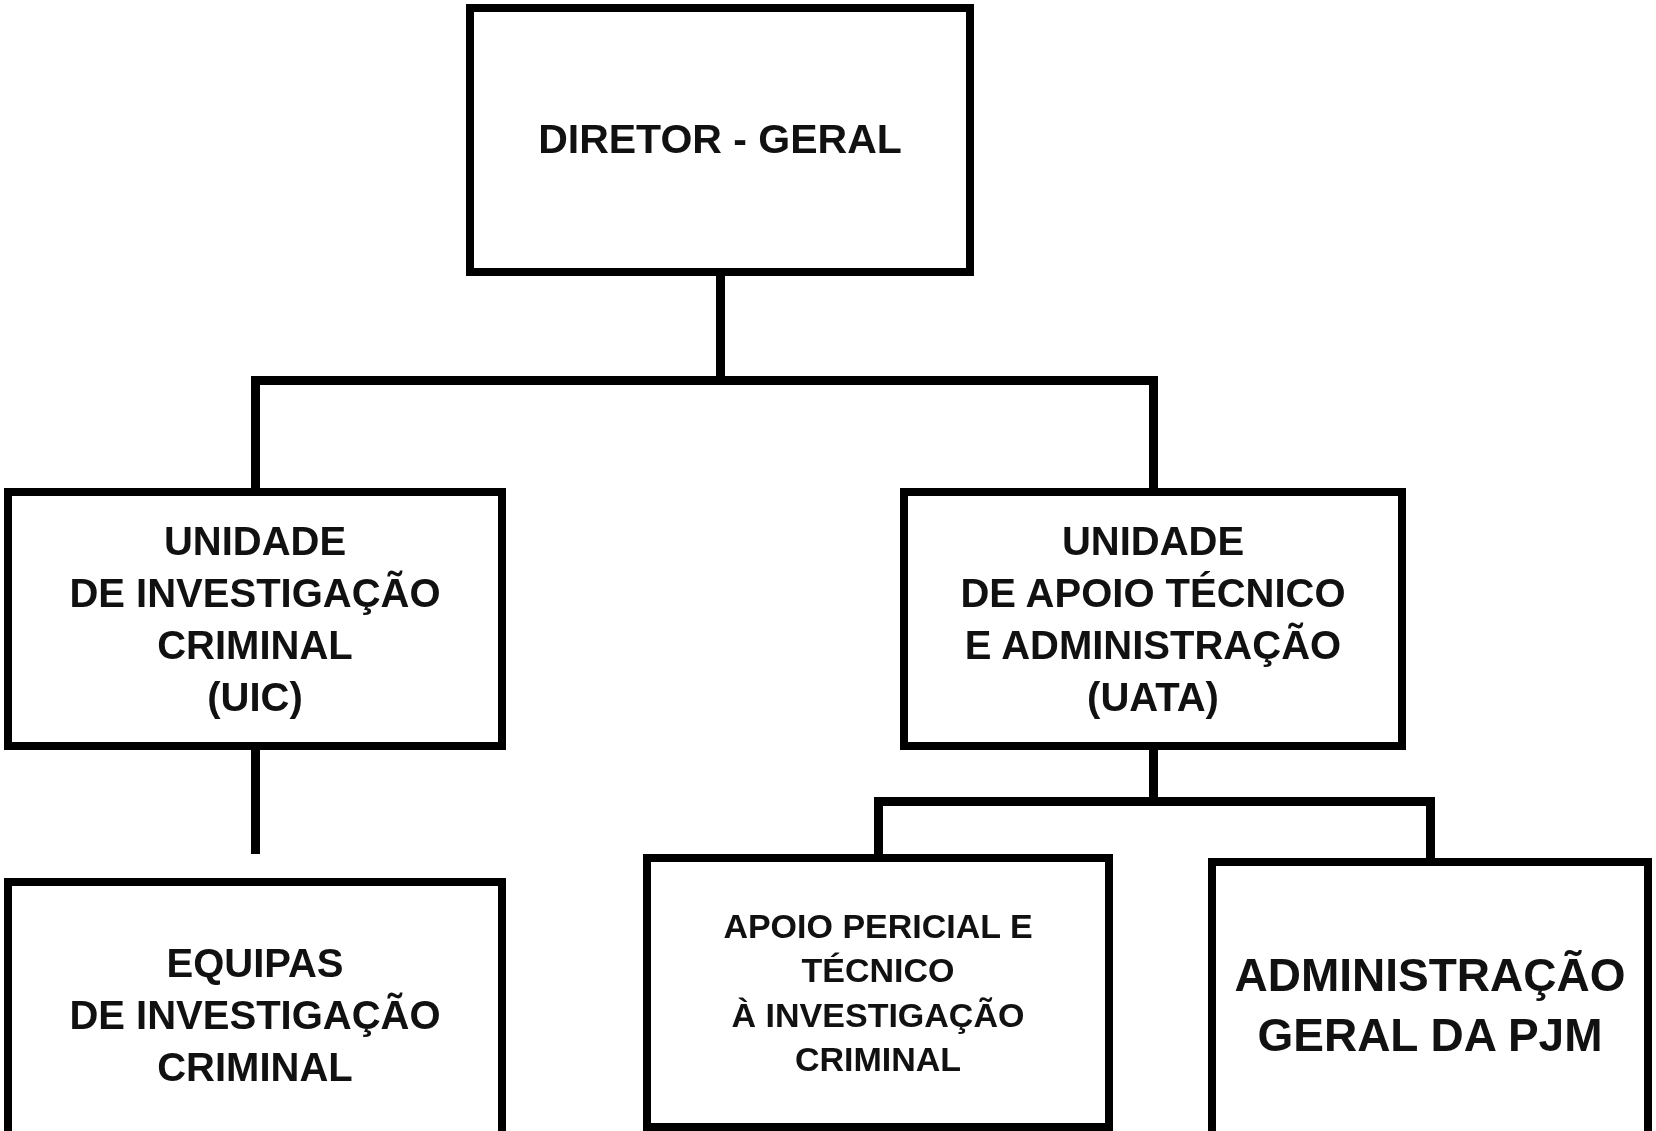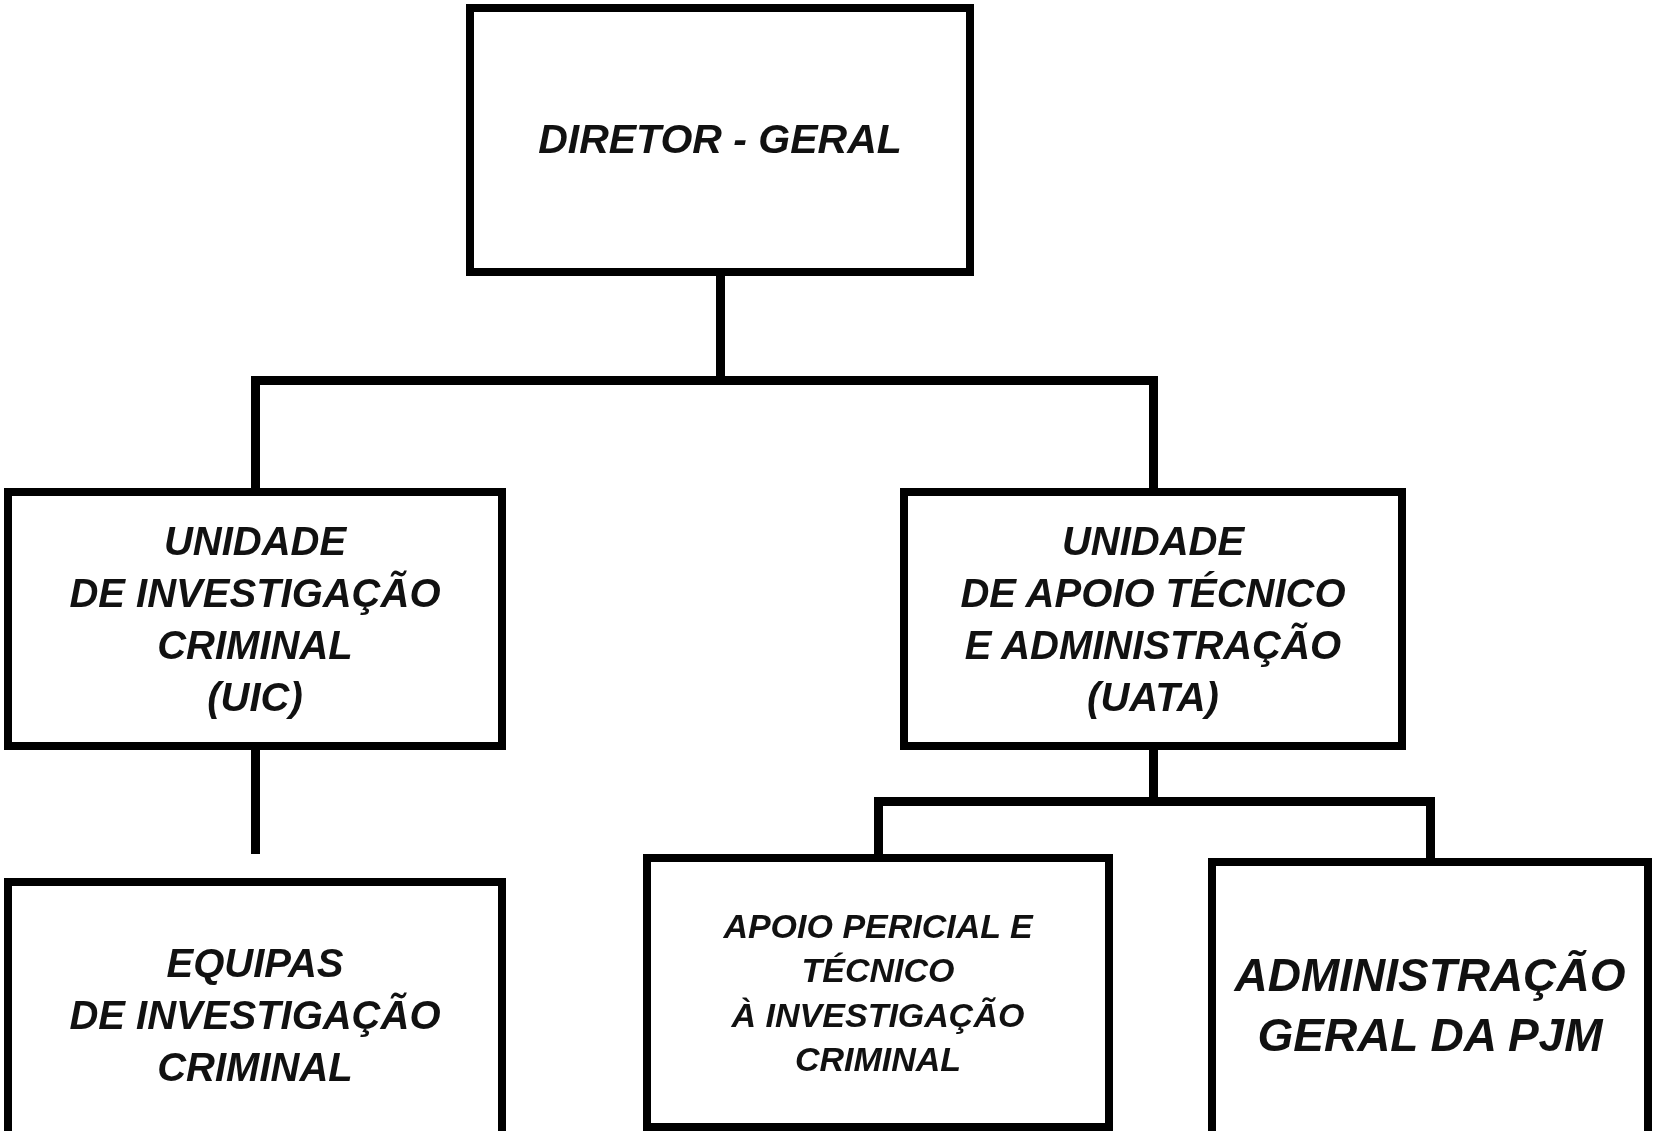--- a/index.html
+++ b/index.html
@@ -7,21 +7,20 @@
     padding: 0;
     background: #ffffff;
     font-family: "Liberation Sans", sans-serif;
   }
   .canvas {
     position: relative;
     width: 1656px;
     height: 1131px;
     background: #ffffff;
     overflow: hidden;
-    font-style: italic;
   }
   .node {
     position: absolute;
     box-sizing: border-box;
     border: 8px solid #000000;
     background: #ffffff;
     display: flex;
     align-items: center;
     justify-content: center;
     text-align: center;

